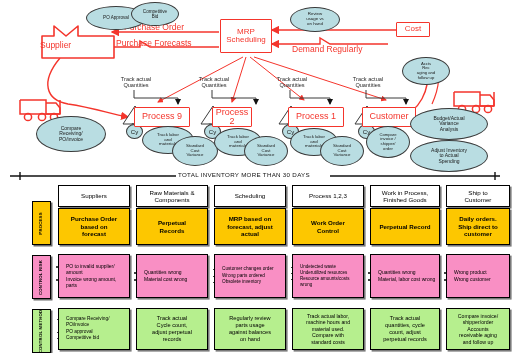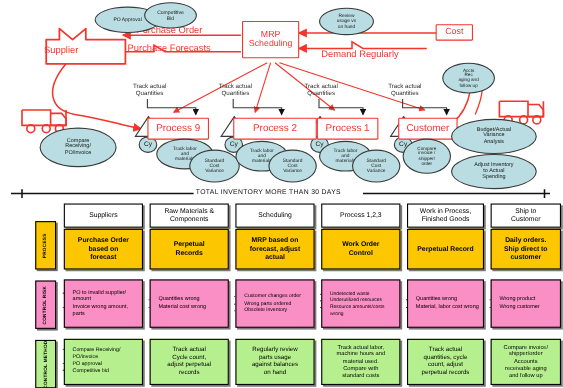--- a/index.html
+++ b/index.html
@@ -205,21 +205,21 @@
         </svg>
       <div class="trilbl">FG</div>
     </div>
     <div class="abs cyc" style="left:358px;top:124px;width:17px;height:15px;">
       <span>Cy</span>
     </div>
 
     <div class="abs redbox" style="left:134px;top:107px;width:56px;height:20px;font-size:9px;">
       <span>Process 9</span>
     </div>
-    <div class="abs redbox" style="left:212px;top:107px;width:76px;height:20px;font-size:9px;">
+    <div class="abs redbox" style="left:212px;top:107px;width:40px;height:20px;font-size:9px;">
       <span>Process 2</span>
     </div>
     <div class="abs redbox" style="left:288px;top:107px;width:56px;height:20px;font-size:9px;">
       <span>Process 1</span>
     </div>
     <div class="abs redbox" style="left:362px;top:107px;width:54px;height:20px;font-size:9px;">
       <span>Customer</span>
     </div>
 
     <div class="abs ell" style="left:36px;top:116px;width:70px;height:36px;font-size:5px;white-space:pre-line;">

